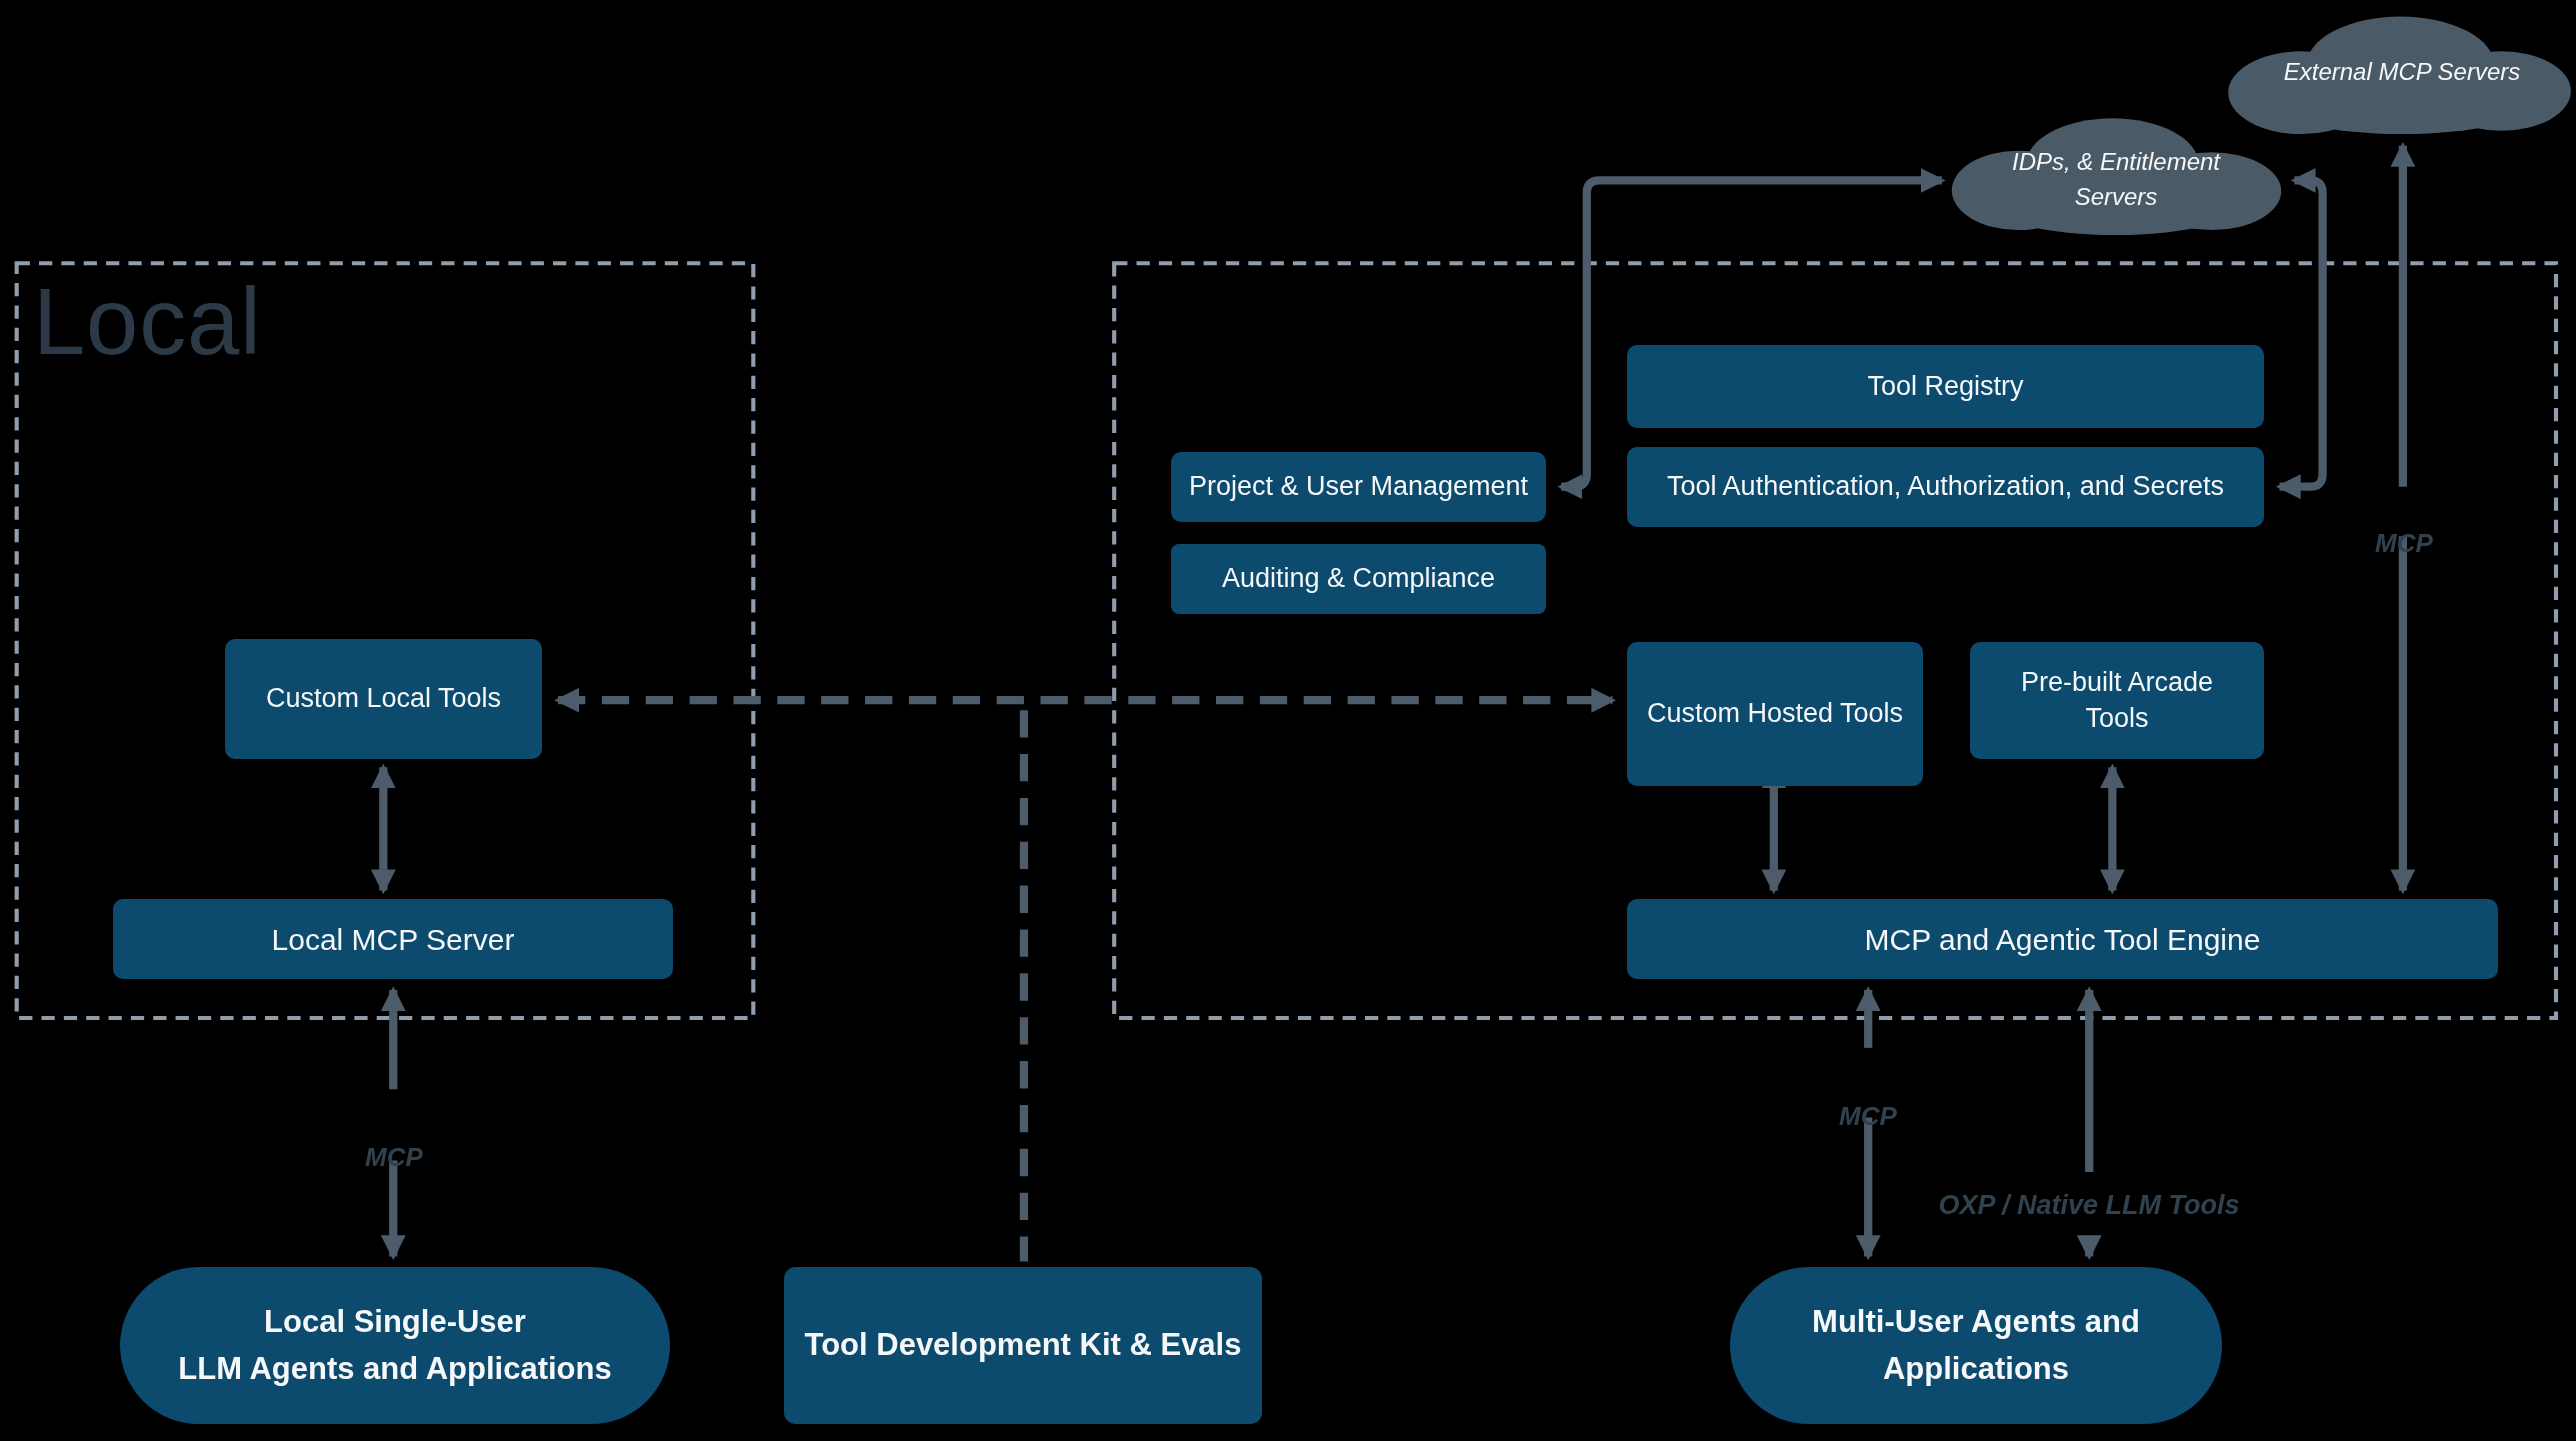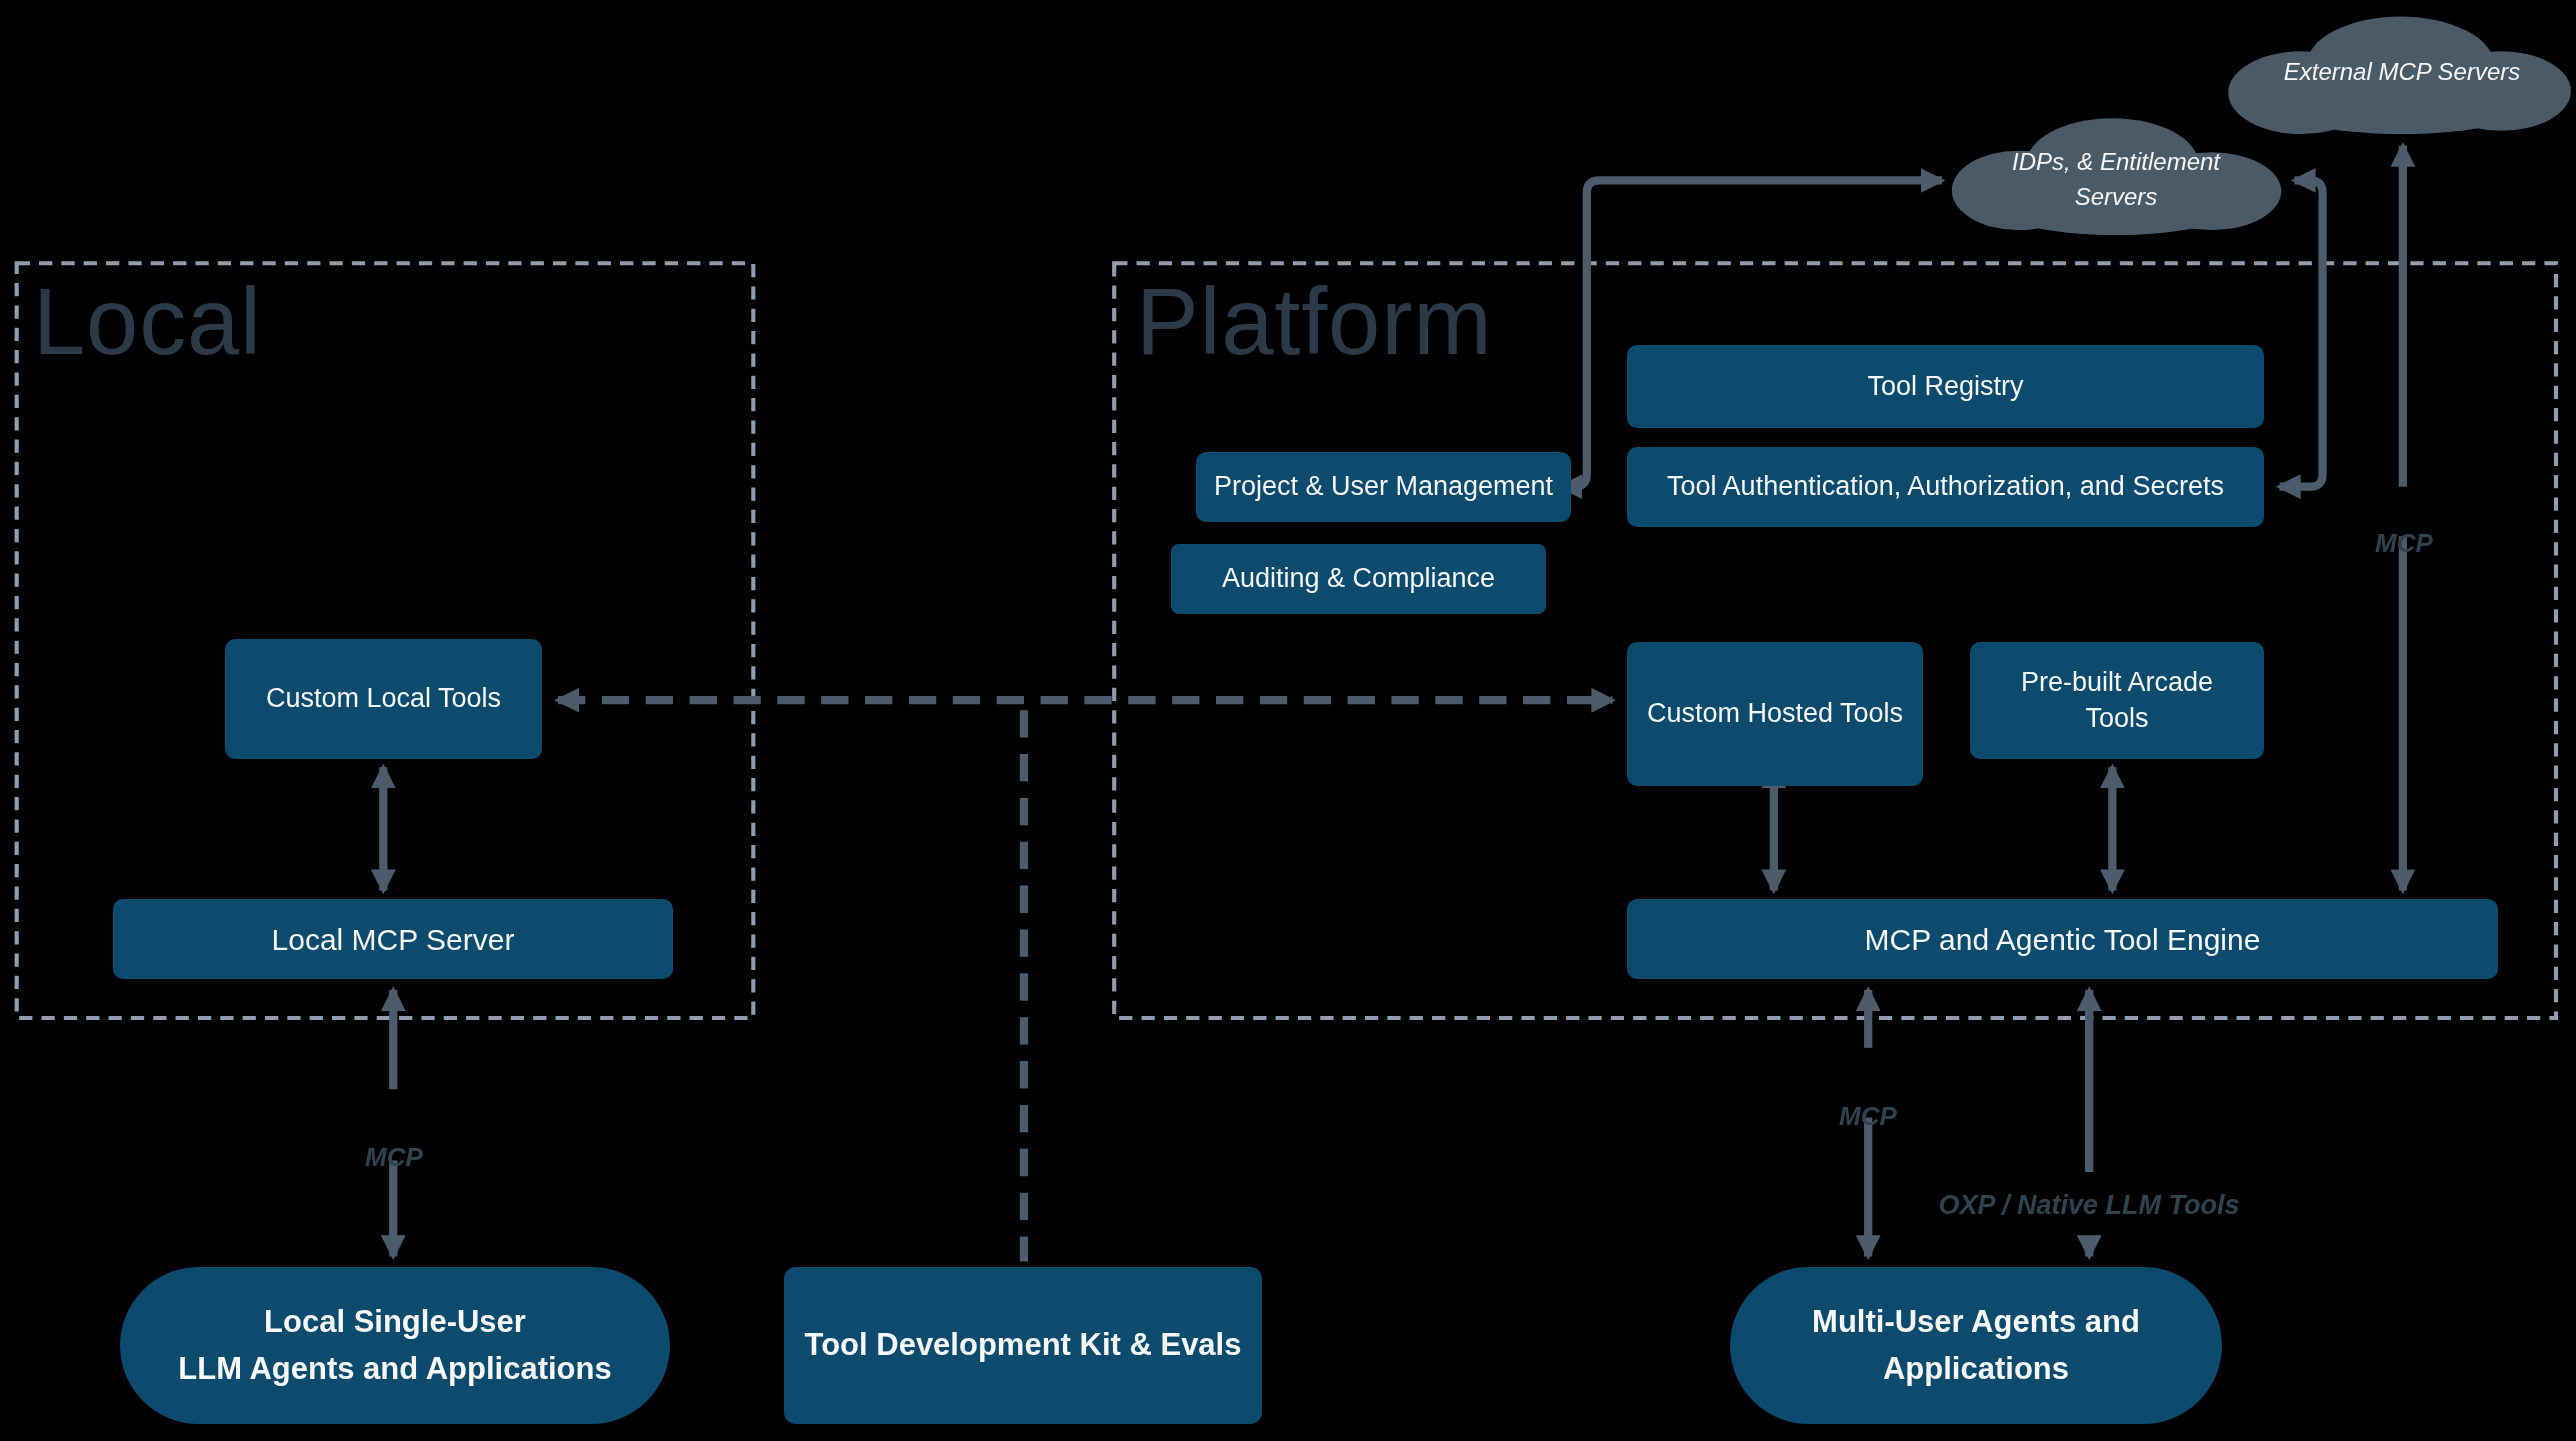--- a/index.html
+++ b/index.html
@@ -74,31 +74,30 @@
     <path d="M 2903 648 L 2903 1076" fill="none" stroke="#4d5c6a" stroke-width="10" marker-end="url(#ah)"></path>
 
     <path d="M 1886 588 L 1902 588 Q 1917 588 1917 573 L 1917 233 Q 1917 218 1932 218 L 2346 218" fill="none" stroke="#4d5c6a" stroke-width="10" marker-start="url(#ah)" marker-end="url(#ah)"></path>
     <path d="M 2754 588 L 2791 588 Q 2806 588 2806 573 L 2806 233 Q 2806 218 2791 218 L 2772 218" fill="none" stroke="#4d5c6a" stroke-width="10" marker-start="url(#ah)" marker-end="url(#ah)"></path>
 
     <path d="M 674 846 L 1948 846" fill="none" stroke="#4d5c6a" stroke-width="10" stroke-dasharray="33 20" marker-start="url(#ah)" marker-end="url(#ah)"></path>
     <path d="M 1237 858 L 1237 1524" fill="none" stroke="#4d5c6a" stroke-width="10" stroke-dasharray="33 20"></path>
   </svg>
 
   <div class="region-title" style="left:33px;top:275px;">Local</div>
-  <div class="region-title" style="left:1136px;top:275px;">Platform</div>
 
   <div class="cloud-label" style="left:2402px;top:72px;">External MCP Servers</div>
   <div class="cloud-label" style="left:2116px;top:180px;">
     <span style="display:block;">IDPs, &amp; Entitlement</span>
     <span style="display:block;">Servers</span>
   </div>
 
   <div class="node" style="left:1627px;top:345px;width:637px;height:83px;">Tool Registry</div>
   <div class="node" style="left:1627px;top:447px;width:637px;height:80px;">Tool Authentication, Authorization, and Secrets</div>
-  <div class="node" style="left:1196px;top:452px;width:375px;height:70px;">Project &amp; User Management</div>
+  <div class="node" style="left:1171px;top:452px;width:375px;height:70px;">Project &amp; User Management</div>
   <div class="node" style="left:1171px;top:544px;width:375px;height:70px;border-radius:8px;">Auditing &amp; Compliance</div>
   <div class="node" style="left:1627px;top:642px;width:296px;height:144px;">Custom Hosted Tools</div>
   <div class="node" style="left:1970px;top:642px;width:294px;height:117px;">Pre-built Arcade Tools</div>
   <div class="node" style="left:1627px;top:899px;width:871px;height:80px;font-size:30px;">MCP and Agentic Tool Engine</div>
 
   <div class="node" style="left:225px;top:639px;width:317px;height:120px;">Custom Local Tools</div>
   <div class="node" style="left:113px;top:899px;width:560px;height:80px;font-size:30px;text-align:right;">Local MCP Server</div>
 
   <div class="node pill bold" style="left:120px;top:1267px;width:550px;height:157px;">
     <div>

